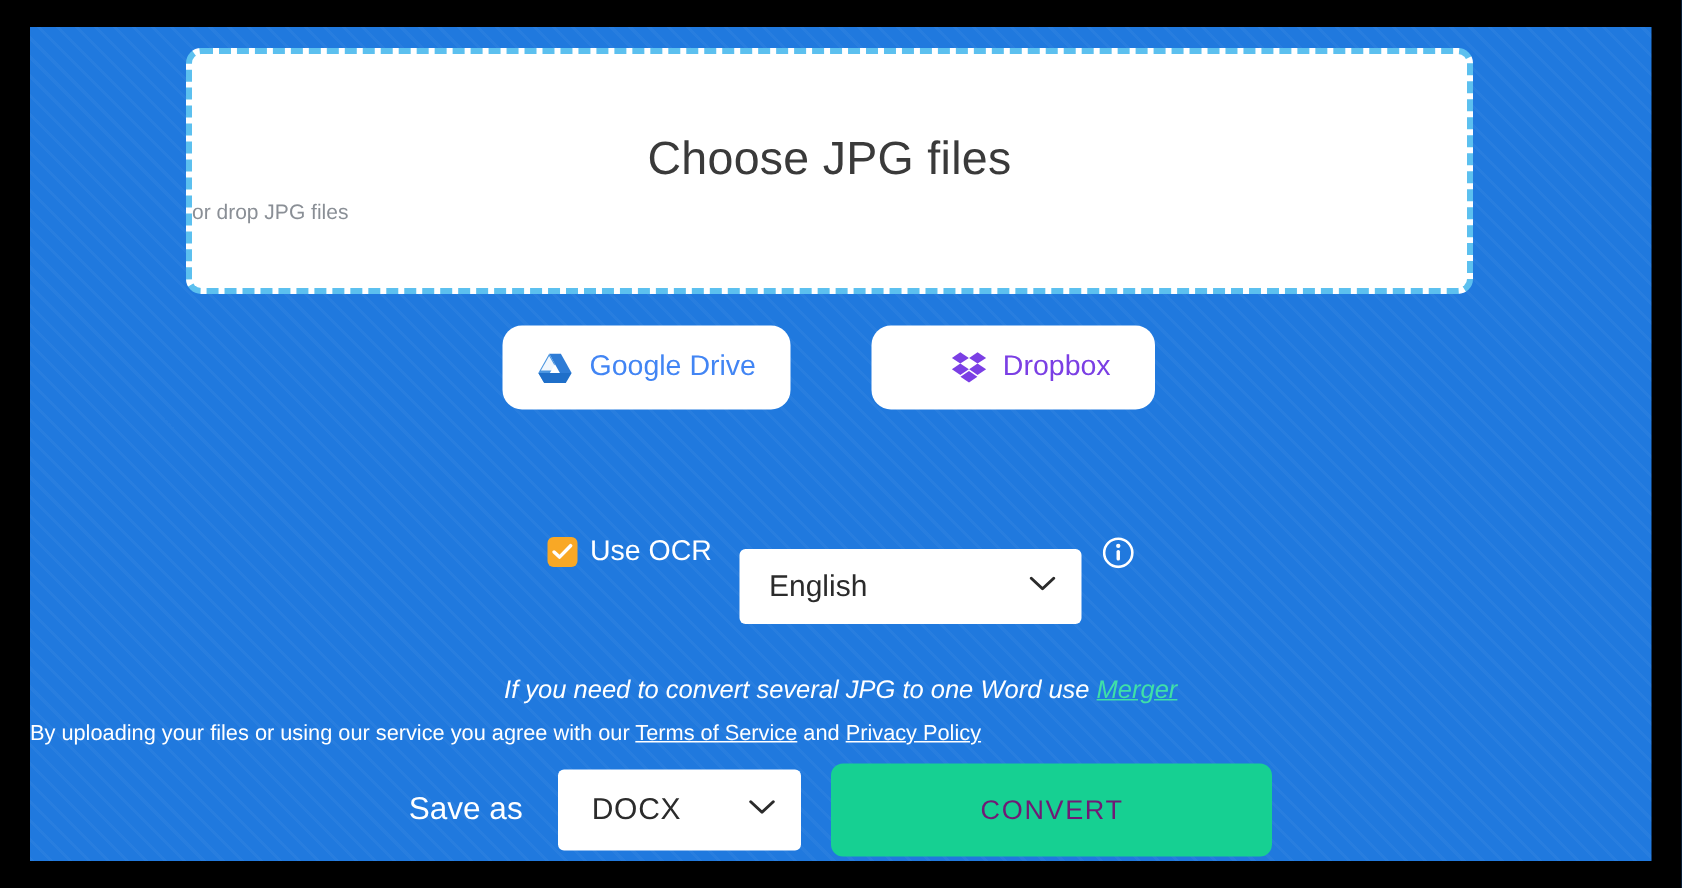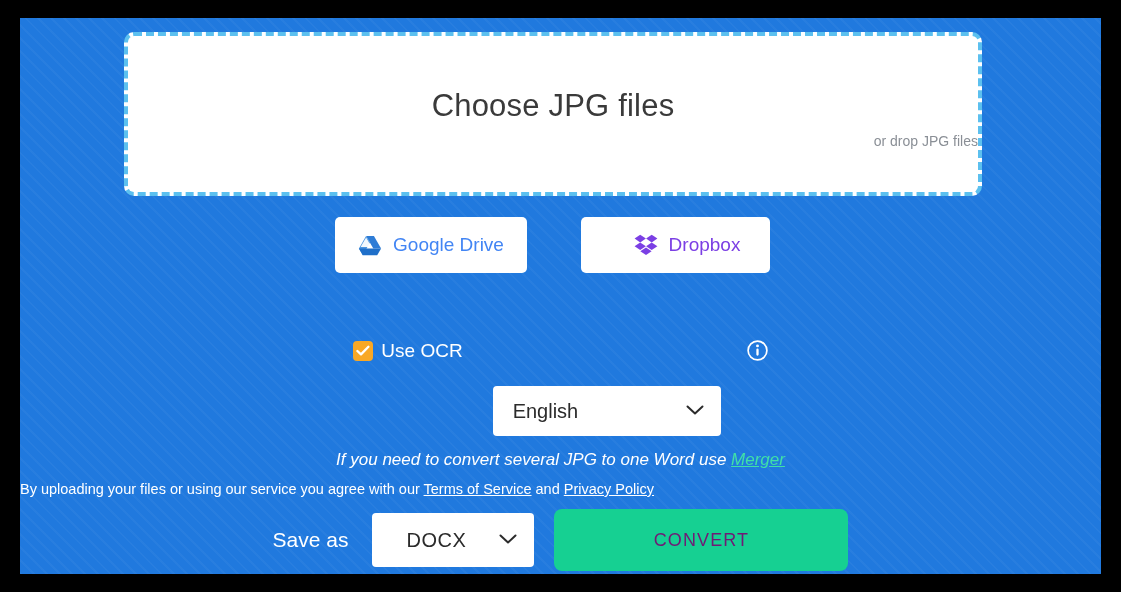--- a/index.html
+++ b/index.html
@@ -61,32 +61,32 @@
     text-align: center;
     font-size: 31px;
     font-weight: 300;
     color: #3a3a3a;
     letter-spacing: 0.2px;
   }
   #dropzone-sub {
     position: absolute;
     left: 0; right: 0;
     top: 97px;
-    text-align: right;
+    text-align: left;
     font-size: 14px;
     color: #8a8f96;
   }
 
   
   .cloud-btn {
     position: absolute;
     top: 199px;
     height: 56px;
     background: #ffffff;
-    border-radius: 5px;
+    border-radius: 13px;
     display: flex;
     align-items: center;
     justify-content: center;
     gap: 11px;
     cursor: pointer;
     box-sizing: border-box;
   }
   #btn-gdrive { left: 315px; width: 192px; }
   #btn-dropbox { left: 561px; width: 189px; padding-left: 23px; }
   .cloud-label { font-size: 19px; font-weight: 400; }
@@ -94,23 +94,23 @@
   #dropbox-label { color: #7B3FE4; }
   .cloud-icon { display: flex; align-items: center; }
 
   
   #ocr-row {
     position: absolute;
     left: 0; right: 0;
     top: 322px;
     height: 56px;
     display: flex;
-    align-items: flex-start;
+    align-items: center;
     justify-content: center;
-    gap: 12px;
+    gap: 0;
   }
   #ocr-check-wrap {
     display: flex;
     align-items: center;
     gap: 8px;
     cursor: pointer;
   }
   #ocr-checkbox {
     width: 20px;
     height: 20px;
@@ -203,21 +203,21 @@
     font-weight: 400;
     margin-right: 24px;
   }
   #format-select {
     width: 162px;
     height: 54px;
     background: #ffffff;
     border-radius: 4px;
     display: flex;
     align-items: center;
-    padding: 0 16px 0 34px;
+    padding: 0 16px 0 22px;
     box-sizing: border-box;
     cursor: pointer;
     margin-right: 20px;
   }
   #format-value {
     flex: 1 1 auto;
     font-size: 20px;
     color: #2b2b2b;
     font-weight: 300;
     letter-spacing: 0.5px;

